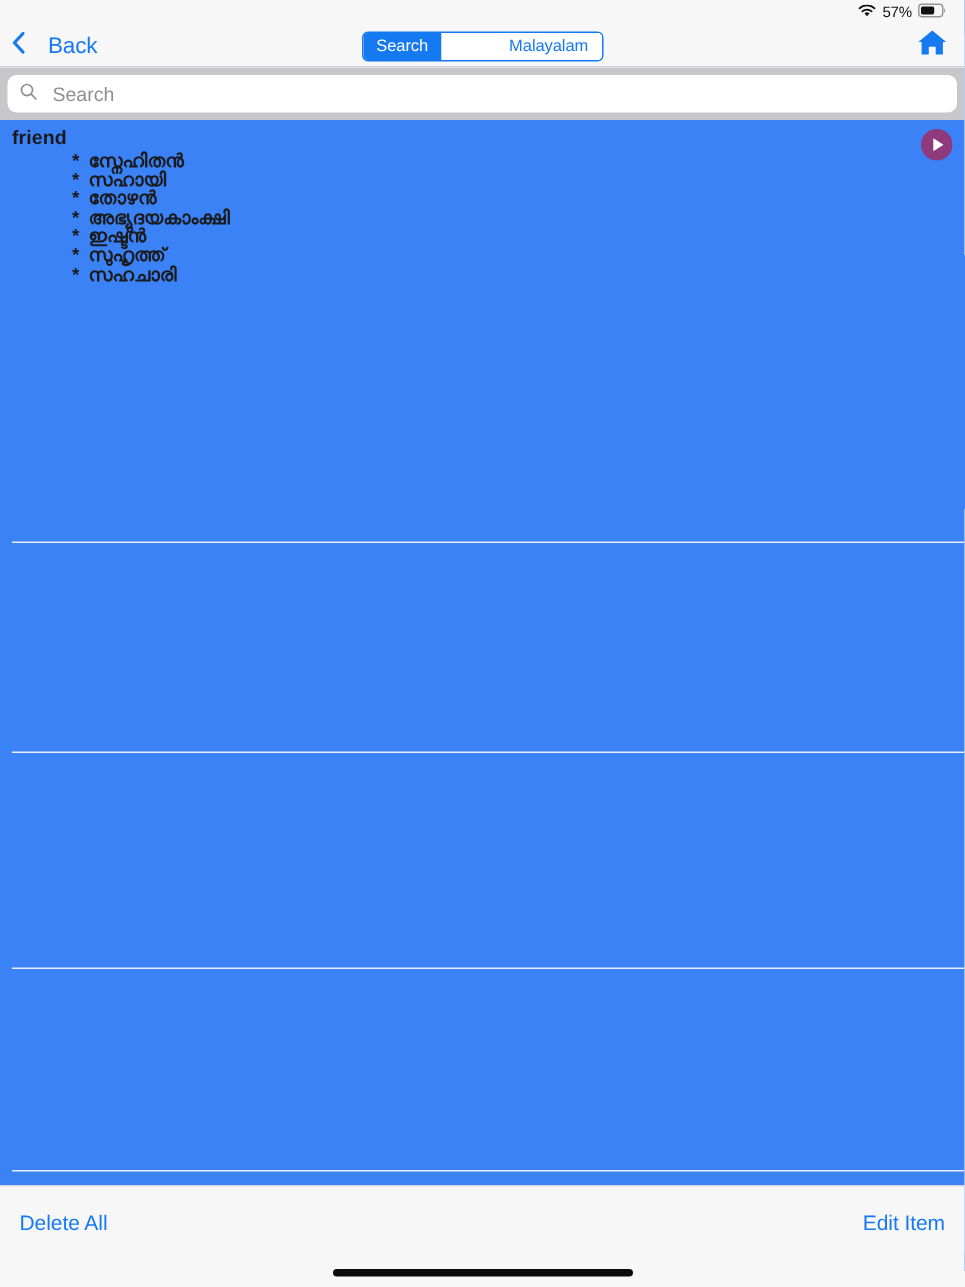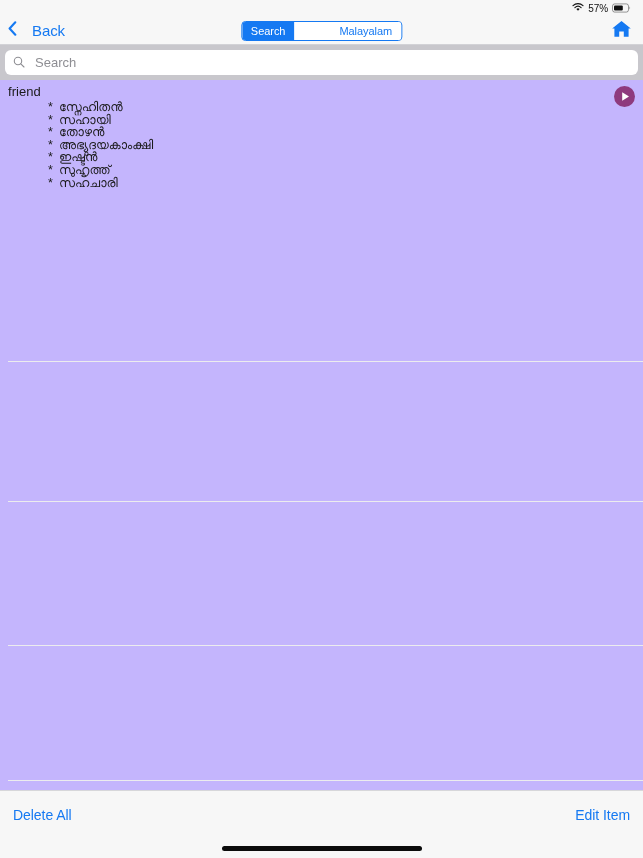--- a/index.html
+++ b/index.html
@@ -147,22 +147,23 @@
     color: #111;
     width: 100%;
     padding: 0;
   }
   .search-input::placeholder { color: #8e8e93; }
 
   
   .content {
     flex: 1 1 auto;
     position: relative;
-    background: #c4b5fd;
+    background: #3b82f6;
     overflow: hidden;
+    font-weight: bold;
   }
 
   .rules {
     position: absolute;
     inset: 0;
     pointer-events: none;
   }
   .rule {
     position: absolute;
     left: 8px;

